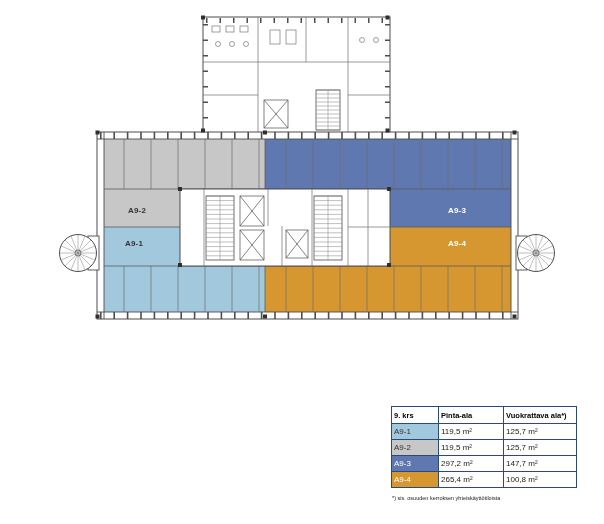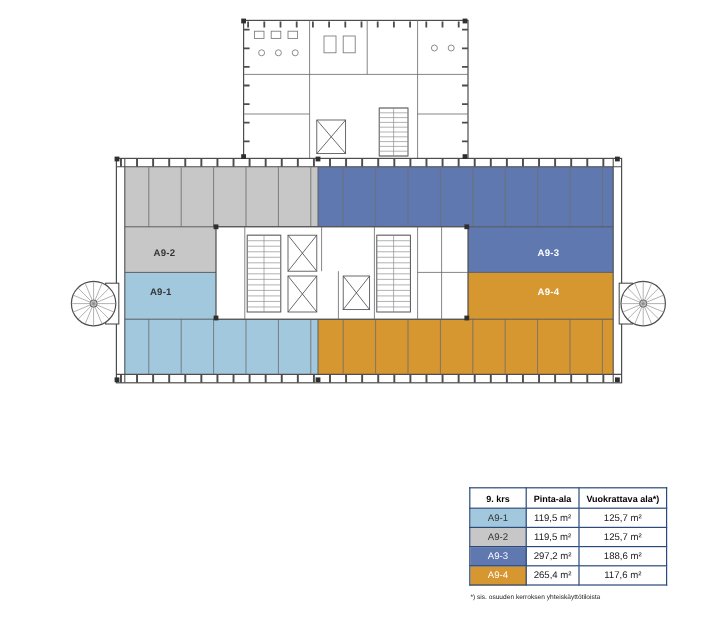--- a/index.html
+++ b/index.html
@@ -1,24 +1,24 @@
 <!DOCTYPE html>
 <html><head>
 <meta charset="utf-8">
 <style>
   *{margin:0;padding:0;box-sizing:border-box}
   html,body{width:604px;height:524px;background:#ffffff;font-family:"Liberation Sans",sans-serif;overflow:hidden}
   body{position:relative}
   #plan-svg{position:absolute;left:0;top:0}
   #plan-svg text{font-family:"Liberation Sans",sans-serif;font-size:8px;font-weight:bold;letter-spacing:.2px}
   .areas-table{position:absolute;left:391px;top:406px;border-collapse:collapse;table-layout:fixed;background:#fff;color:#1a1a1a}
-  .areas-table th,.areas-table td{border:1px solid #2a4a7b;text-align:center;vertical-align:middle;height:16px;padding:0 2px;white-space:nowrap;font-size:8px}
+  .areas-table th,.areas-table td{border:1px solid #2a4a7b;text-align:left;vertical-align:middle;height:16px;padding:0 2px;white-space:nowrap;font-size:8px}
   .areas-table th{font-size:7.5px;font-weight:bold;height:17px;color:#000}
   .col-floor{width:47px}
-  .col-area{width:44px}
+  .col-area{width:65px}
   .col-rent{width:73px}
   .zone-cell{font-size:7.5px}
   .footnote{position:absolute;left:392px;top:495px;font-size:5.5px;color:#222}
 </style>
 </head>
 <body>
 
 <svg id="plan-svg" width="604" height="524" viewBox="0 0 604 524">
 
   <g>
@@ -267,22 +267,22 @@
       <td>125,7 m²</td>
     </tr>
     <tr>
       <td class="zone-cell" style="background-color: rgb(199, 199, 199); color: rgb(51, 51, 51);">A9-2</td>
       <td>119,5 m²</td>
       <td>125,7 m²</td>
     </tr>
     <tr>
       <td class="zone-cell" style="background-color: rgb(95, 120, 176); color: rgb(255, 255, 255);">A9-3</td>
       <td>297,2 m²</td>
-      <td>188,6 m²</td>
+      <td>147,7 m²</td>
     </tr>
     <tr>
       <td class="zone-cell" style="background-color: rgb(214, 151, 49); color: rgb(255, 255, 255);">A9-4</td>
       <td>265,4 m²</td>
-      <td>117,6 m²</td>
+      <td>100,8 m²</td>
     </tr>
   </tbody>
 </table>
 <div class="footnote">*) sis. osuuden kerroksen yhteiskäyttötiloista</div>
 
 </body></html>

